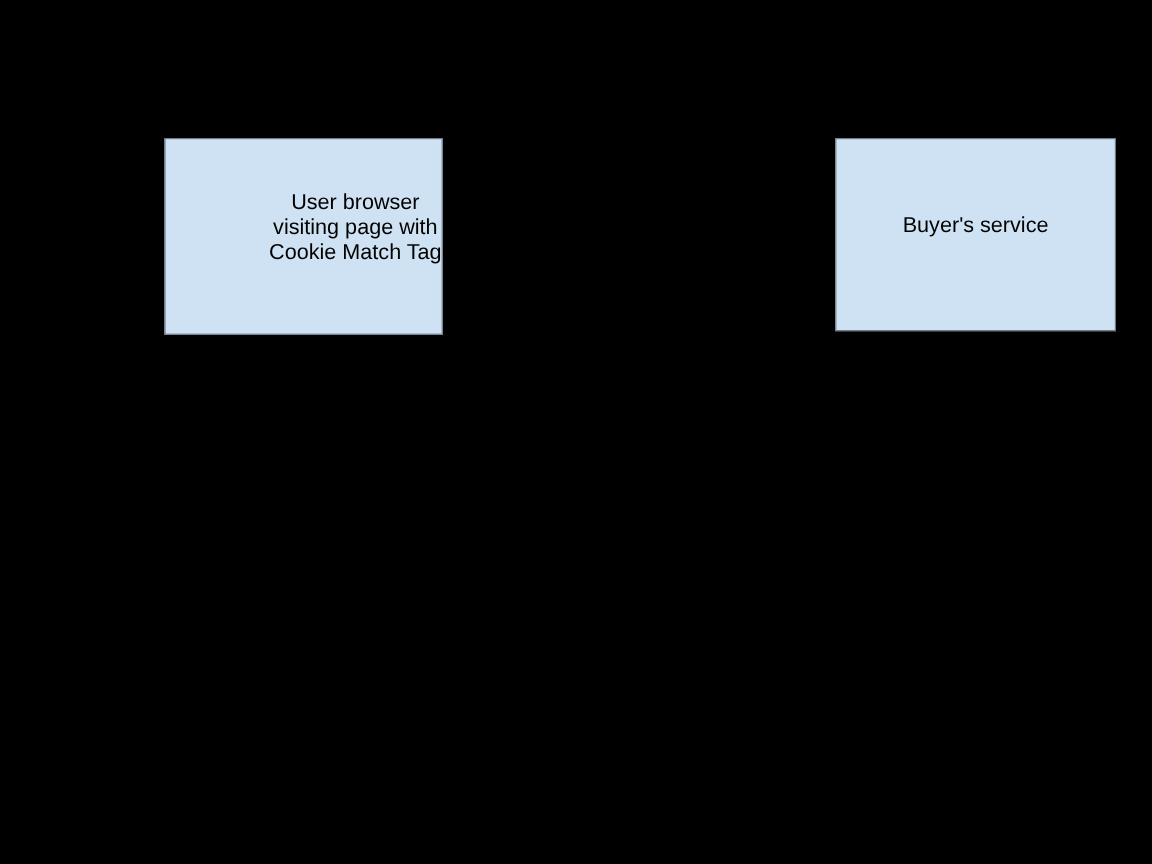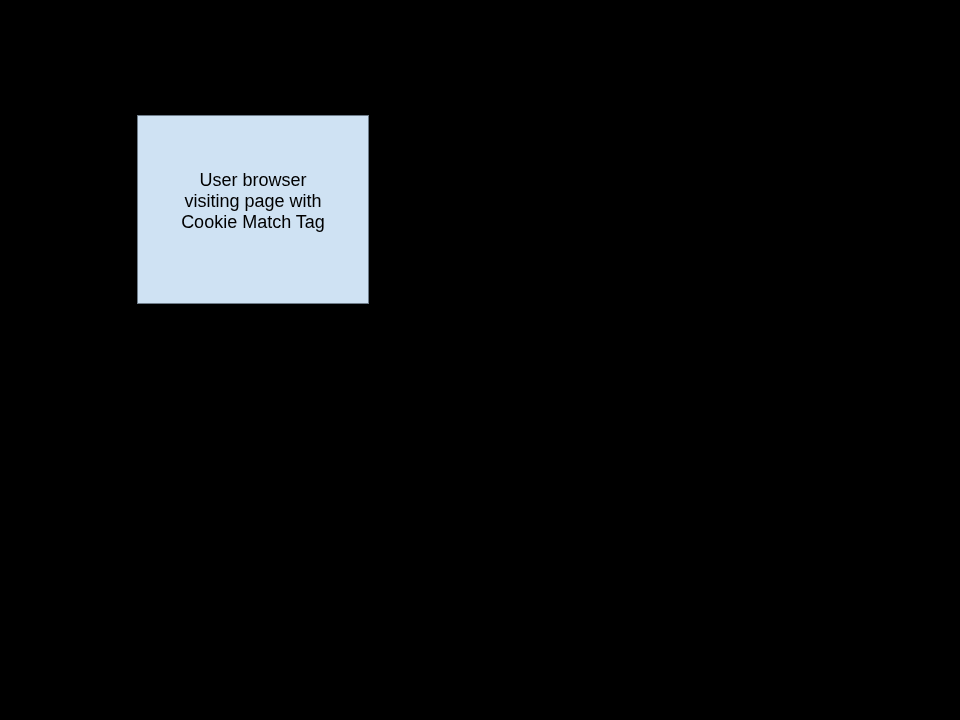--- a/index.html
+++ b/index.html
@@ -33,21 +33,22 @@
     text-align: center;
     color: var(--node-text, #000000);
     font-size: 18px;
     line-height: 21px;
     transform: translateY(-8px);
   }
   .node-user-browser {
     left: 137px;
     top: 115px;
     width: 232px;
-    height: 189px;
+    height: 164px;
+    justify-content: flex-end;
   }
   .node-buyers-service {
     left: 696px;
     top: 115px;
     width: 234px;
     height: 161px;
   }
   .node-google-cookie-matching {
     left: 141px;
     top: 493px;
@@ -59,15 +60,18 @@
 <body>
 
 <div class="canvas">
 
   <div class="node node-user-browser">
     <div class="node-label">User browser
 visiting page with
 Cookie Match Tag</div>
   </div>
 
+  <div class="node node-buyers-service">
+    <div class="node-label">Buyer's service</div>
+  </div>
 
 
 </div>
 
 </body></html>

